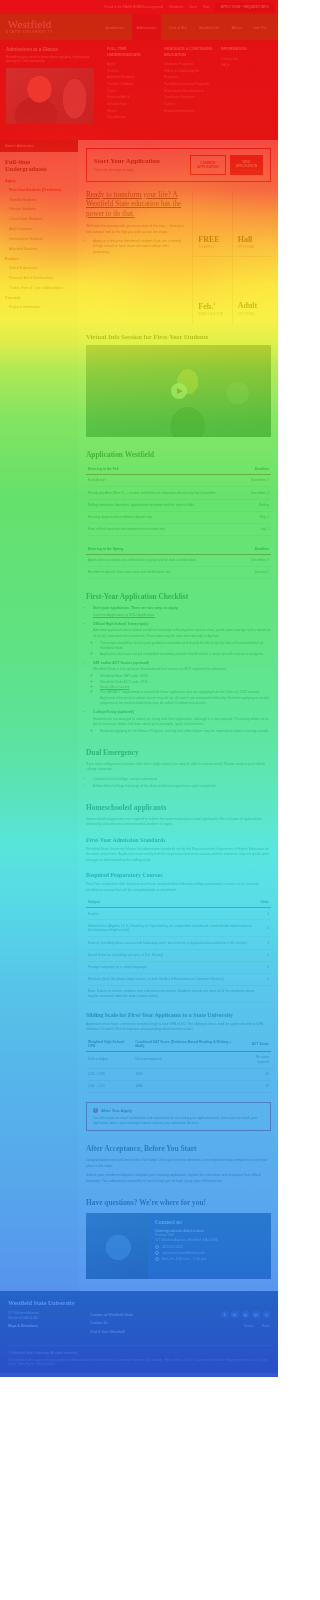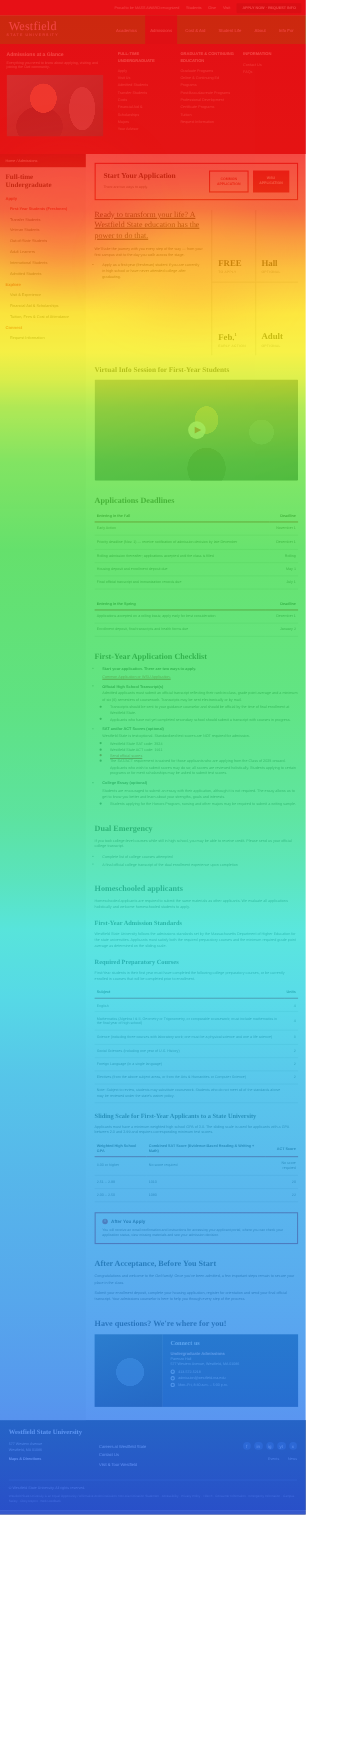--- a/index.html
+++ b/index.html
@@ -362,21 +362,21 @@
             <div class="lbl">OPTIONAL</div>
           </div>
         </div>
       </section>
 
       <h2 class="sec-h">Virtual Info Session for First-Year Students</h2>
       <div class="video">
         <div class="play"></div>
       </div>
 
-      <h2 class="blk">Applications Deadlines</h2>
+      <h2 class="blk">Application Westfield</h2>
       <table class="tbl">
         <thead>
             <tr>
           <th>Entering in the Fall</th>
           <th class="r">Deadline</th>
         </tr>
           </thead>
         <tbody>
           <tr>
               <td>Early Action</td>

